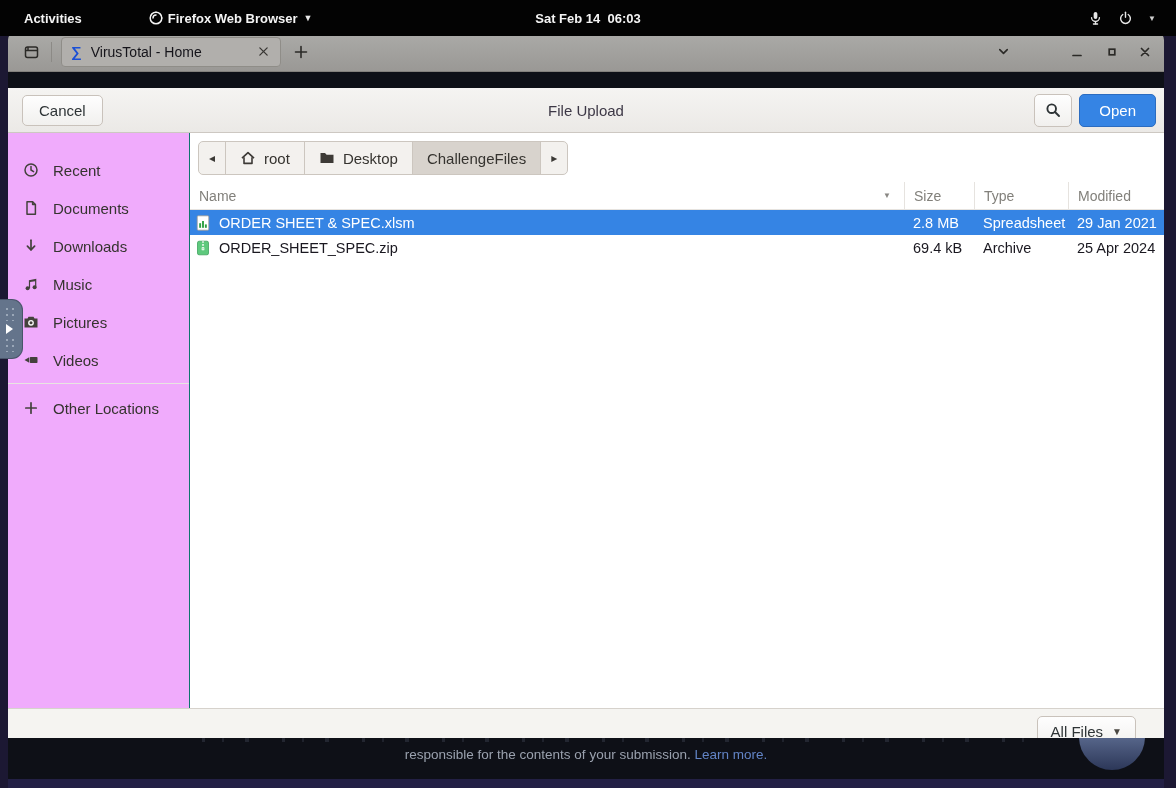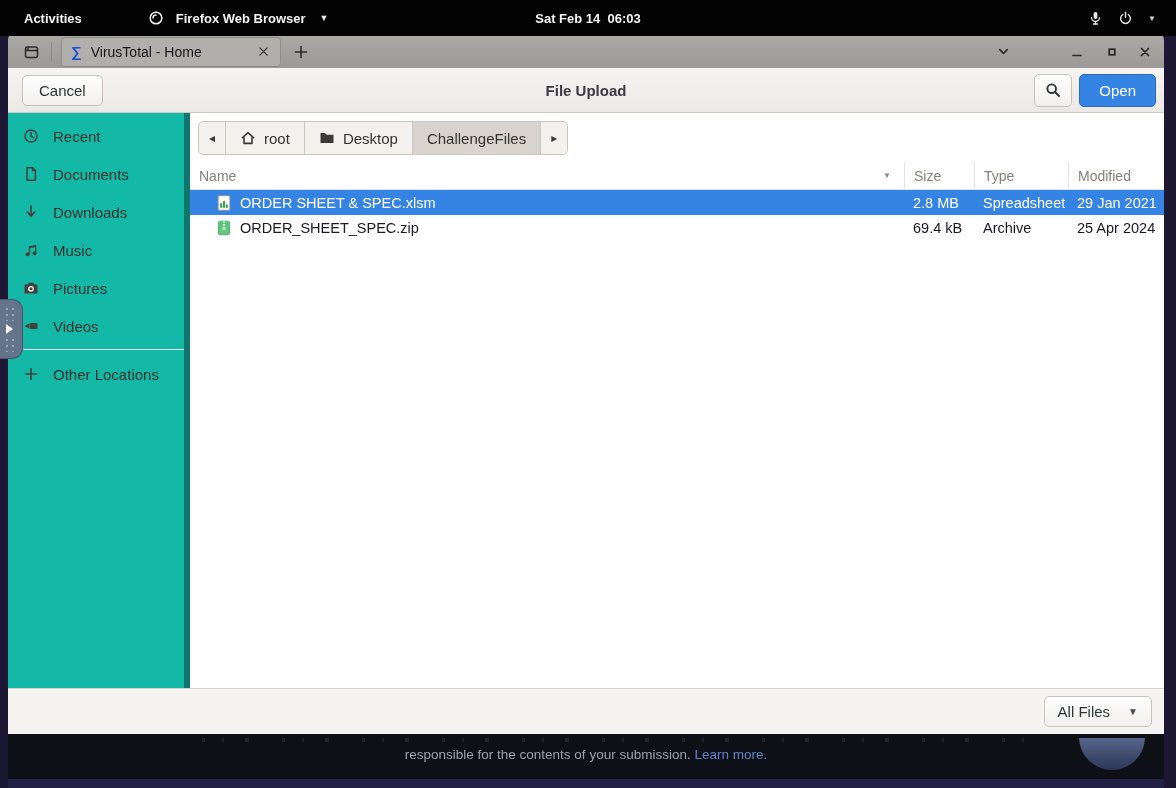--- a/index.html
+++ b/index.html
@@ -8,21 +8,21 @@
     background:#1c1833;
     font-family:"Liberation Sans","DejaVu Sans",sans-serif;
     -webkit-font-smoothing:antialiased;
   }
   svg{display:block}
 
   
   .topbar{position:absolute;top:0;left:0;right:0;height:36px;background:#030303;
     color:#f4f4f4;display:flex;align-items:center;font-size:13px;font-weight:700;z-index:50}
   .tb-activities{margin-left:18px;padding:2px 6px;cursor:pointer}
-  .tb-appmenu{margin-left:60px;display:flex;align-items:center;gap:12px;cursor:pointer}
+  .tb-appmenu{margin-left:60px;display:flex;align-items:center;gap:4px;cursor:pointer}
   .tb-appmenu .caret{font-size:9px;margin-left:2px;color:#e8e8e8}
   .tb-clock{position:absolute;left:50%;transform:translateX(-50%);white-space:pre}
   .tb-status{position:absolute;right:20px;display:flex;align-items:center;gap:15px;color:#e8e8e8}
   .tb-status .caret{font-size:8px;color:#cfcfcf}
 
   
   .window{position:absolute;left:8px;top:32px;width:1156px;height:756px;
     border-radius:8px 8px 0 0;overflow:hidden;background:#0e1017;z-index:10}
 
   
@@ -37,39 +37,39 @@
   .tab .fav{font-weight:700;color:#1a4fd6;font-size:15px;margin-right:9px;line-height:1}
   .tab .ttl{flex:1;white-space:nowrap;overflow:hidden}
   .tab-close{color:#3a3835;padding:2px;cursor:pointer}
   .newtab-btn{margin-left:13px;color:#2b2a27;cursor:pointer}
   .tabs-chevron{position:absolute;left:988px;color:#2b2a27;cursor:pointer}
   .win-min{position:absolute;left:1062px;color:#2b2a27;cursor:pointer}
   .win-max{position:absolute;left:1097px;color:#2b2a27;cursor:pointer}
   .win-close{position:absolute;left:1130px;color:#2b2a27;cursor:pointer}
 
   
-  .dialog{position:absolute;left:0;top:36px;width:1156px;height:666px;background:#fff;
+  .dialog{position:absolute;left:0;top:56px;width:1156px;height:666px;background:#fff;
     display:flex;flex-direction:column}
   .dheader{flex:0 0 44px;background:linear-gradient(#f5f4f2,#ebe9e6);
     border-bottom:1px solid #cdc8c2;position:relative;display:flex;align-items:center}
   .btn{background:linear-gradient(#fefefe,#f1f0ee);border:1px solid #c9c2bb;border-radius:5px;
     color:#2e3436;font-size:15px;padding:6px 16px;cursor:pointer;
     font-family:"Liberation Sans","DejaVu Sans",sans-serif}
   .cancel-btn{margin-left:14px}
-  .dtitle{position:absolute;left:50%;transform:translateX(-50%);font-weight:700;
+  .dtitle{position:absolute;left:50%;transform:translateX(-50%);font-weight:400;
     font-size:15px;color:#3d3846}
   .hdr-right{position:absolute;right:8px;display:flex;gap:7px;align-items:center}
   .search-btn{width:38px;height:33px;display:flex;align-items:center;justify-content:center;
     padding:0}
   .open-btn{background:var(--accent,#3584e4);border:1px solid #2b6cc0;color:#fff;
     padding:6px 19px;height:33px;box-sizing:border-box}
 
   .dbody{flex:1;display:flex;min-height:0}
-  .sidebar{flex:0 0 182px;background:#14b8a6;border-right:6px solid #0f766e;
-    padding-top:4px;box-sizing:border-box}
+  .sidebar{flex:0 0 182px;background:#f0abfc;border-right:1px solid #0f766e;
+    padding-top:18px;box-sizing:border-box}
   .side-item{height:38px;display:flex;align-items:center;padding-left:15px;gap:14px;
     font-size:15px;color:#35332f;cursor:pointer}
   .side-item .sicon{width:16px;height:16px;color:#44413c;flex:0 0 16px}
   .side-sep{height:1px;background:#e8e5e1;margin:4px 0 5px}
 
   .main{flex:1;display:flex;flex-direction:column;background:#fff;min-width:0;position:relative}
   .pathrow{padding:8px 0 7px 8px}
   .crumbs{display:inline-flex;border:1px solid #ccc6bf;border-radius:5px;background:#f3f1ee;
     height:34px;box-sizing:border-box;overflow:hidden;align-items:stretch}
   .seg{display:flex;align-items:center;gap:8px;padding:0 14px;font-size:15px;color:#35332f;
@@ -82,27 +82,27 @@
   .listhdr{display:grid;grid-template-columns:1fr 70px 94px 96px;height:27px;
     border-bottom:1px solid #e6e3df;color:#82807b;font-size:14px}
   .hcell{display:flex;align-items:center;padding-left:9px;box-sizing:border-box;height:100%;
     position:relative;cursor:pointer}
   .hcell + .hcell{border-left:1px solid #e6e3df}
   .sortind{position:absolute;right:13px;font-size:8px;color:#8a8884}
 
   .frow{display:grid;grid-template-columns:1fr 70px 94px 96px;height:25px;align-items:center;
     font-size:14.5px;color:#1a1820;cursor:pointer}
   .frow.selected{background:var(--selection,#3584e4);color:#fff}
-  .ncell{display:flex;align-items:center;gap:8px;padding-left:26px;min-width:0}
+  .ncell{display:flex;align-items:center;gap:8px;padding-left:5px;min-width:0}
   .ncell .ficon{width:16px;height:16px;flex:0 0 16px}
   .cell{padding-left:9px;white-space:nowrap}
 
   .dfooter{flex:0 0 45px;background:#f5f4f1;border-top:1px solid #d6d2cc;display:flex;
     align-items:center;justify-content:flex-end}
-  .filter-btn{margin-right:12px;display:flex;align-items:center;gap:18px;padding:6px 13px}
+  .filter-btn{margin-right:28px;display:flex;align-items:center;gap:9px;padding:6px 13px}
   .filter-btn .caret{font-size:10px;color:#4a4742}
 
   
   .pageunder{position:absolute;left:0;top:706px;width:1156px;height:50px;background:#0e1017;
     overflow:hidden}
   .pu-fragments{position:absolute;top:0;left:180px;right:120px;height:4px;opacity:.45;
     background:repeating-linear-gradient(90deg,
       transparent 0 14px, #3c4150 14px 17px, transparent 17px 34px,
       #343947 34px 36px, transparent 36px 57px, #3c4150 57px 61px, transparent 61px 80px)}
   .pu-sentence{margin-top:9px;text-align:center;font-size:13.5px;color:#9aa1ae}

